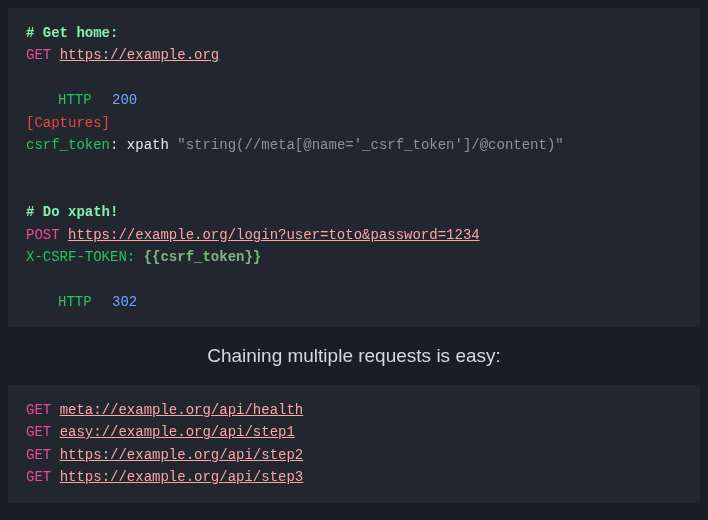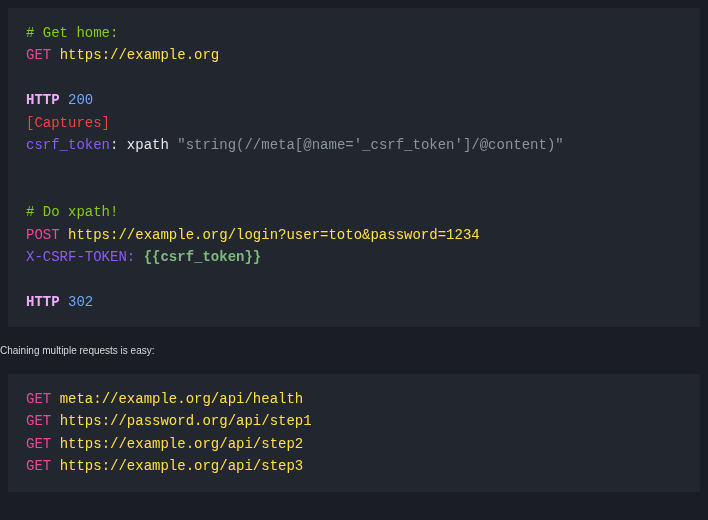--- a/index.html
+++ b/index.html
@@ -14,30 +14,31 @@
     background: #22262e;
     padding: 14px 18px;
     margin: 8px;
     font-family: "SFMono-Regular", Consolas, "Liberation Mono", Menlo, monospace;
     font-size: 14px;
     line-height: 1.6;
     white-space: pre;
   }
   .prose {
     padding: 10px 0;
-    font-size: 10px;
+    font-size: 19px;
     color: #d8d8d8;
+    text-align: center;
   }
-  .tok-comment { color: #84cc16; }
+  .tok-comment { color: #86efac; font-weight: bold; }
   .tok-method  { color: #ec4899; }
-  .tok-url     { color: #fde047; }
-  .tok-kw      { color: #f0abfc; font-weight: bold; }
-  .tok-status  { color: #6ea8fe; }
+  .tok-url     { color: #fca5a5; text-decoration: underline; }
+  .tok-kw      { color: #22c55e; font-weight: normal; margin-left: 32px; }
+  .tok-status  { color: #6ea8fe; margin-left: 12px; }
   .tok-section { color: #ef4444; }
-  .tok-ident   { color: #8b5cf6; }
+  .tok-ident   { color: #22c55e; }
   .tok-func    { color: #e8e8e8; font-weight: normal; }
   .tok-str     { color: #8a949e; }
   .tok-tmpl    { color: #7fb87f; font-weight: bold; }
 </style>
 </head>
 <body>
 
 <div class="code-block"><span class="tok-comment"># Get home:</span>
 <span class="tok-method">GET</span> <span class="tok-url">https://example.org</span>
 
@@ -49,16 +50,16 @@
 <span class="tok-comment"># Do xpath!</span>
 <span class="tok-method">POST</span> <span class="tok-url">https://example.org/login?user=toto&amp;password=1234</span>
 <span class="tok-ident">X-CSRF-TOKEN:</span> <span class="tok-tmpl">{{csrf_token}}</span>
 
 <span class="tok-kw">HTTP</span> <span class="tok-status">302</span>
 </div>
 
 <div class="prose">Chaining multiple requests is easy:</div>
 
 <div class="code-block"><span class="tok-method">GET</span> <span class="tok-url">meta://example.org/api/health</span>
-<span class="tok-method">GET</span> <span class="tok-url">https://password.org/api/step1</span>
+<span class="tok-method">GET</span> <span class="tok-url">easy://example.org/api/step1</span>
 <span class="tok-method">GET</span> <span class="tok-url">https://example.org/api/step2</span>
 <span class="tok-method">GET</span> <span class="tok-url">https://example.org/api/step3</span>
 </div>
 
 </body></html>

